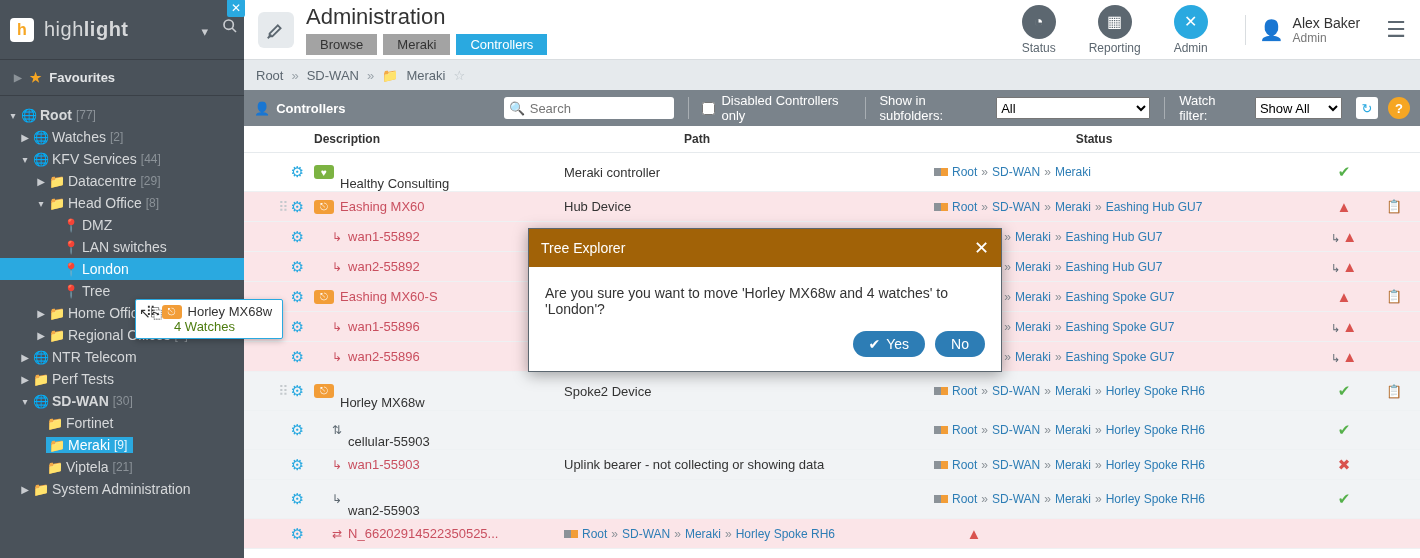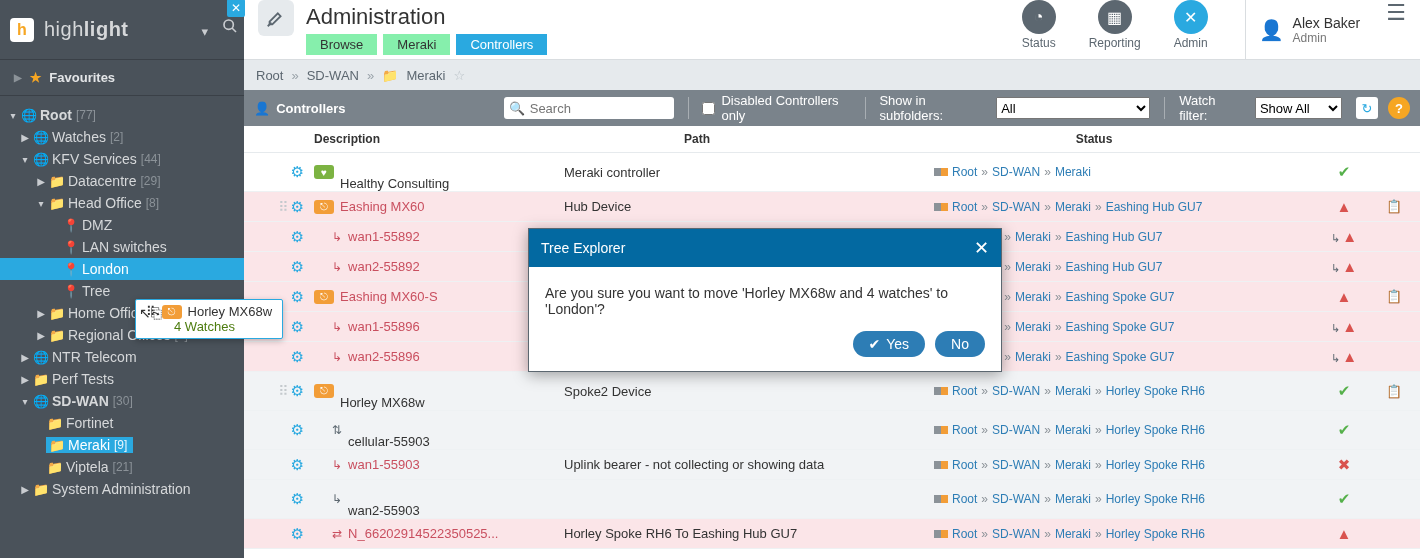--- a/index.html
+++ b/index.html
@@ -35,26 +35,26 @@
 
 .drag-ghost { position:absolute; left:135px; top:299px; background:#fff; border:1px solid #2aa9e0; box-shadow:0 2px 6px rgba(0,0,0,0.25); padding:4px 10px; font-size:13px; color:#333; border-radius:2px; z-index:60;}
 .drag-ghost .row1 { display:flex; align-items:center; gap:6px;}
 .drag-ghost .row2 { padding-left:28px; color:#4d7c0f;}
 .cursor-drag { position:absolute; left:139px; top:305px; z-index:61; font-size:14px; pointer-events:none;}
 
 
 .main { position:absolute; left:244px; top:0; right:0; height:558px; }
 
 
-.hdr { height:60px; display:flex; border-bottom:1px solid #d9dde0; padding:0 14px; gap:12px;}
+.hdr { height:60px; display:flex; align-items:center; border-bottom:1px solid #d9dde0; padding:0 14px; gap:12px;}
 .hdr .tools-ico { width:36px; height:36px; background:#e6eaed; border-radius:6px; display:flex; align-items:center; justify-content:center; color:#5c6770; font-size:20px;}
 .hdr-left { display:flex; flex-direction:column; justify-content:center;}
 .hdr-title { font-size:22px; font-weight:400; color:#333;}
 .hdr-tabs { display:flex; gap:6px; margin-top:4px;}
-.hdr-tab { padding:3px 14px; background:#86efac; color:#333; cursor:pointer; font-size:13px;}
+.hdr-tab { padding:3px 14px; background:#a3a3a3; color:#333; cursor:pointer; font-size:13px;}
 .hdr-tab.active { background:#2aa9e0; color:#fff;}
 .hdr-spacer { flex:1; }
 .hdr-btn { display:flex; flex-direction:column; align-items:center; gap:2px; width:64px; cursor:pointer;}
 .hdr-btn .circ { width:34px; height:34px; border-radius:50%; background:#5c6770; color:#fff; display:flex;align-items:center;justify-content:center; font-size:16px;}
 .hdr-btn .circ.blue { background:#2aa9e0;}
 .hdr-btn .txt { font-size:12px; color:#5c6770;}
 .user-block { display:flex; align-items:center; gap:8px; margin-left:10px; border-left:1px solid #d9dde0; padding-left:14px;}
 .user-block .uico { font-size:20px; color:#5c6770;}
 .user-block .uname { font-size:14px;}
 .user-block .urole { font-size:12px; color:#777;}
@@ -111,21 +111,21 @@
 .path-ico { display:inline-block; width:14px; height:8px; background:linear-gradient(to right,#8b9298 50%, #f29d38 50%);}
 .path-sep { color:#8b9298;}
 .cell-stat { width:60px; text-align:center; font-size:15px;}
 .st-ok { color:#55b04a;}
 .st-err { color:#d9534f;}
 .st-sub { font-size:11px; color:#5c6770; margin-right:2px;}
 .cell-clip { width:40px; text-align:center; color:#f6a623;}
 
 
 .modal { position:absolute; left:528px; top:228px; width:474px; background:#fff; border:1px solid #5c6770; box-shadow:0 3px 14px rgba(0,0,0,0.35); z-index:50;}
-.modal .mh { background:#0369a1; color:#fff; padding:8px 12px; display:flex; align-items:center; justify-content:space-between; font-size:14px;}
+.modal .mh { background:#a16207; color:#fff; padding:8px 12px; display:flex; align-items:center; justify-content:space-between; font-size:14px;}
 .modal .mh .x { cursor:pointer; font-size:18px;}
 .modal .mb { padding:18px 16px 14px 16px; font-size:14px; color:#333;}
 .modal .mf { display:flex; justify-content:flex-end; gap:10px; padding:0 16px 14px 0;}
 .modal .btn { background:#2d7db5; color:#fff; padding:5px 16px; border-radius:14px; cursor:pointer; display:flex; align-items:center; gap:6px; font-size:14px;}
 
 svg { display:block; }
 </style>
 </head>
 <body>
 
@@ -580,21 +580,20 @@
             <div class="cell-clip"></div>
           </div>
           <div class="trow red">
             <div class="gutter">
               <span class="gear">⚙</span>
             </div>
             <div class="cell-name indent1">
               <span class="link-ico">⇄</span>
               <span class="nm-red">N_66202914522350525...</span>
             </div>
-            <div class="cell-desc">Horley Spoke RH6 To Eashing Hub GU7</div>
             <div class="cell-path">
               <span class="path-ico"></span> 
               <span>Root</span> 
               <span class="path-sep">»</span> 
               <span>SD-WAN</span> 
               <span class="path-sep">»</span> 
               <span>Meraki</span> 
               <span class="path-sep">»</span> 
               <span>Horley Spoke RH6</span>
             </div>

